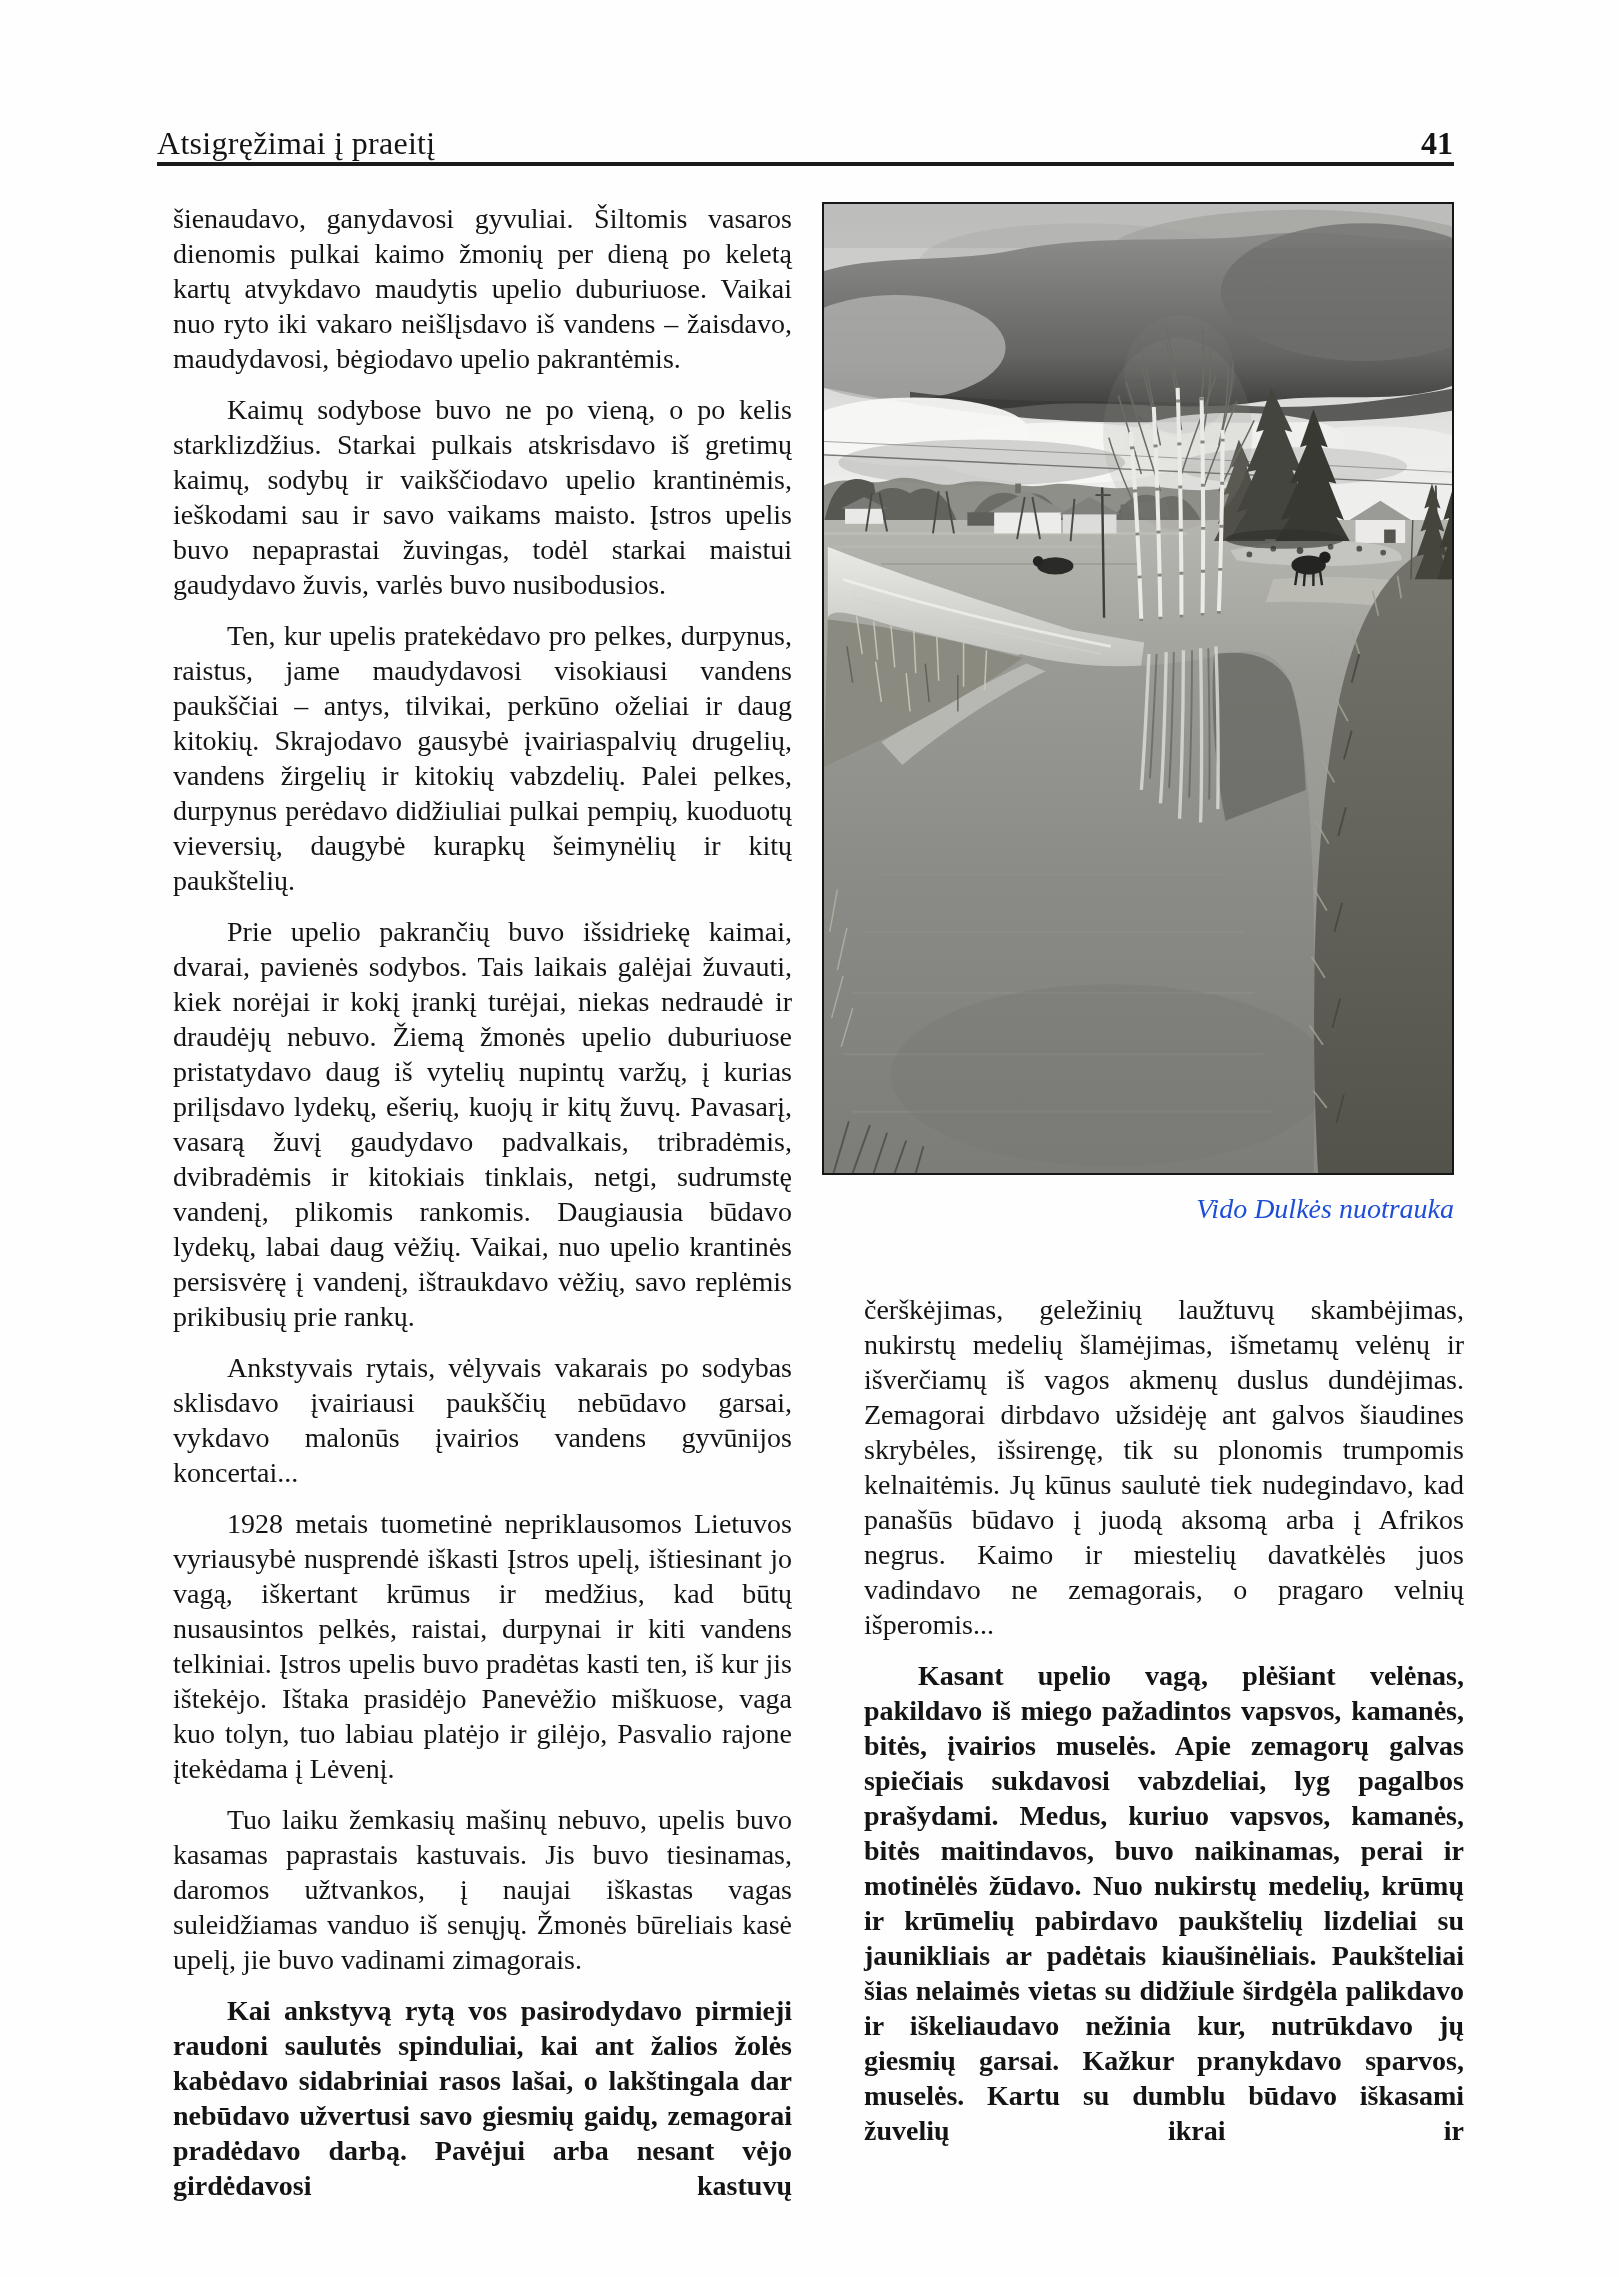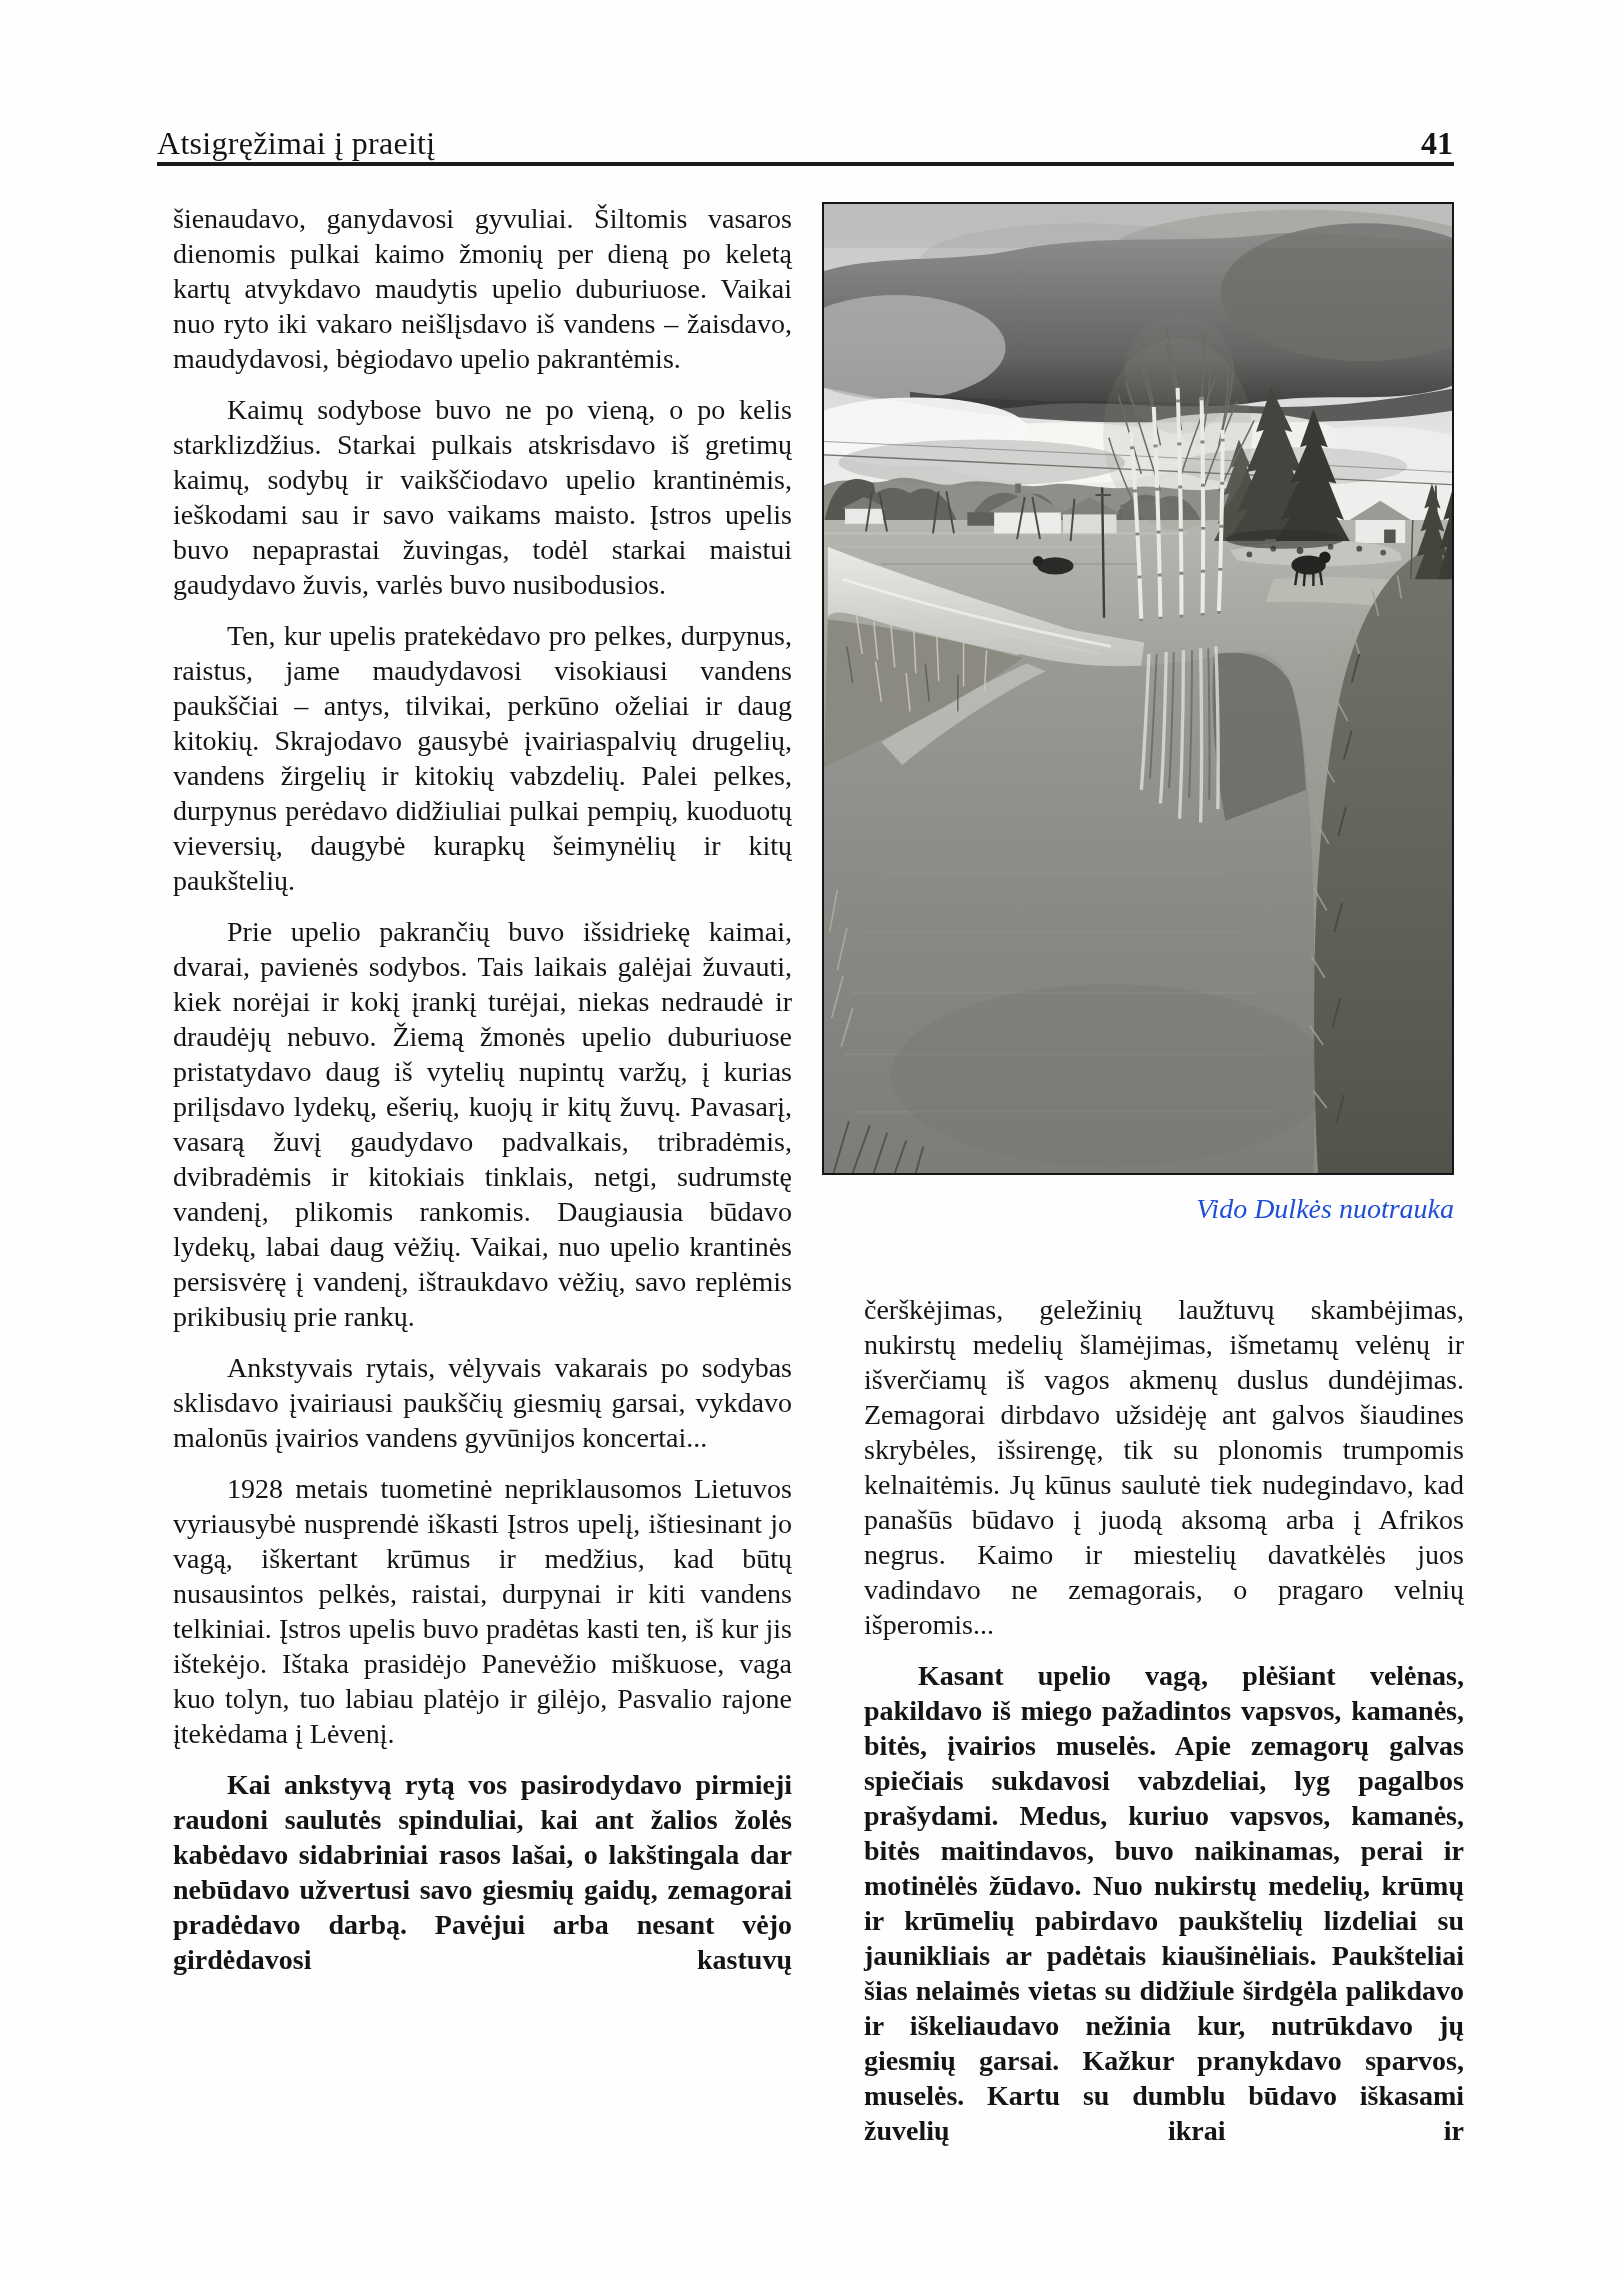--- a/index.html
+++ b/index.html
@@ -25,22 +25,23 @@
 
   <div class="header-title">Atsigręžimai į praeitį</div>
   <div class="page-number">41</div>
   <div class="header-rule"></div>
 
   <div class="col col-left">
       <p class="para">šienaudavo, ganydavosi gyvuliai. Šiltomis vasaros dienomis pulkai kaimo žmonių per dieną po keletą kartų atvykdavo maudytis upelio duburiuose. Vaikai nuo ryto iki vakaro neišlįsdavo iš vandens – žaisdavo, maudydavosi, bėgiodavo upelio pakrantėmis.</p>
       <p class="para indent">Kaimų sodybose buvo ne po vieną, o po kelis starklizdžius. Starkai pulkais atskrisdavo iš gretimų kaimų, sodybų ir vaikščiodavo upelio krantinėmis, ieškodami sau ir savo vaikams maisto. Įstros upelis buvo nepaprastai žuvingas, todėl starkai maistui gaudydavo žuvis, varlės buvo nusibodusios.</p>
       <p class="para indent">Ten, kur upelis pratekėdavo pro pelkes, durpynus, raistus, jame maudydavosi visokiausi vandens paukščiai – antys, tilvikai, perkūno oželiai ir daug kitokių. Skrajodavo gausybė įvairiaspalvių drugelių, vandens žirgelių ir kitokių vabzdelių. Palei pelkes, durpynus perėdavo didžiuliai pulkai pempių, kuoduotų vieversių, daugybė kurapkų šeimynėlių ir kitų paukštelių.</p>
       <p class="para indent">Prie upelio pakrančių buvo išsidriekę kaimai, dvarai, pavienės sodybos. Tais laikais galėjai žuvauti, kiek norėjai ir kokį įrankį turėjai, niekas nedraudė ir draudėjų nebuvo. Žiemą žmonės upelio duburiuose pristatydavo daug iš vytelių nupintų varžų, į kurias prilįsdavo lydekų, ešerių, kuojų ir kitų žuvų. Pavasarį, vasarą žuvį gaudydavo padvalkais, tribradėmis, dvibradėmis ir kitokiais tinklais, netgi, sudrumstę vandenį, plikomis rankomis. Daugiausia būdavo lydekų, labai daug vėžių. Vaikai, nuo upelio krantinės persisvėrę į vandenį, ištraukdavo vėžių, savo replėmis prikibusių prie rankų.</p>
-      <p class="para indent">Ankstyvais rytais, vėlyvais vakarais po sodybas sklisdavo įvairiausi paukščių giesmių garsai, vykdavo malonūs įvairios vandens gyvūnijos koncertai...</p>
+      <p class="para indent">Ankstyvais rytais, vėlyvais vakarais po sodybas sklisdavo įvairiausi paukščių nebūdavo garsai, vykdavo malonūs įvairios vandens gyvūnijos koncertai...</p>
       <p class="para indent">1928 metais tuometinė nepriklausomos Lietuvos vyriausybė nusprendė iškasti Įstros upelį, ištiesinant jo vagą, iškertant krūmus ir medžius, kad būtų nusausintos pelkės, raistai, durpynai ir kiti vandens telkiniai. Įstros upelis buvo pradėtas kasti ten, iš kur jis ištekėjo. Ištaka prasidėjo Panevėžio miškuose, vaga kuo tolyn, tuo labiau platėjo ir gilėjo, Pasvalio rajone įtekėdama į Lėvenį.</p>
+      <p class="para indent">Tuo laiku žemkasių mašinų nebuvo, upelis buvo kasamas paprastais kastuvais. Jis buvo tiesinamas, daromos užtvankos, į naujai iškastas vagas suleidžiamas vanduo iš senųjų. Žmonės būreliais kasė upelį, jie buvo vadinami zimagorais.</p>
       <p class="para indent jlast">Kai ankstyvą rytą vos pasirodydavo pirmieji raudoni saulutės spinduliai, kai ant žalios žolės kabėdavo sidabriniai rasos lašai, o lakštingala dar nebūdavo užvertusi savo giesmių gaidų, zemagorai pradėdavo darbą. Pavėjui arba nesant vėjo girdėdavosi kastuvų</p>
     </div>
 
   <div class="photo-frame">
     <svg viewBox="0 0 657 1012" preserveAspectRatio="none" xmlns="http://www.w3.org/2000/svg">
       <defs>
         <linearGradient id="gSky" x1="0" y1="0" x2="0" y2="1">
           <stop offset="0" stop-color="#c8c8c6"></stop>
             <stop offset="0.16" stop-color="#d4d4d2"></stop>
           <stop offset="0.29" stop-color="#eeeeec"></stop>

